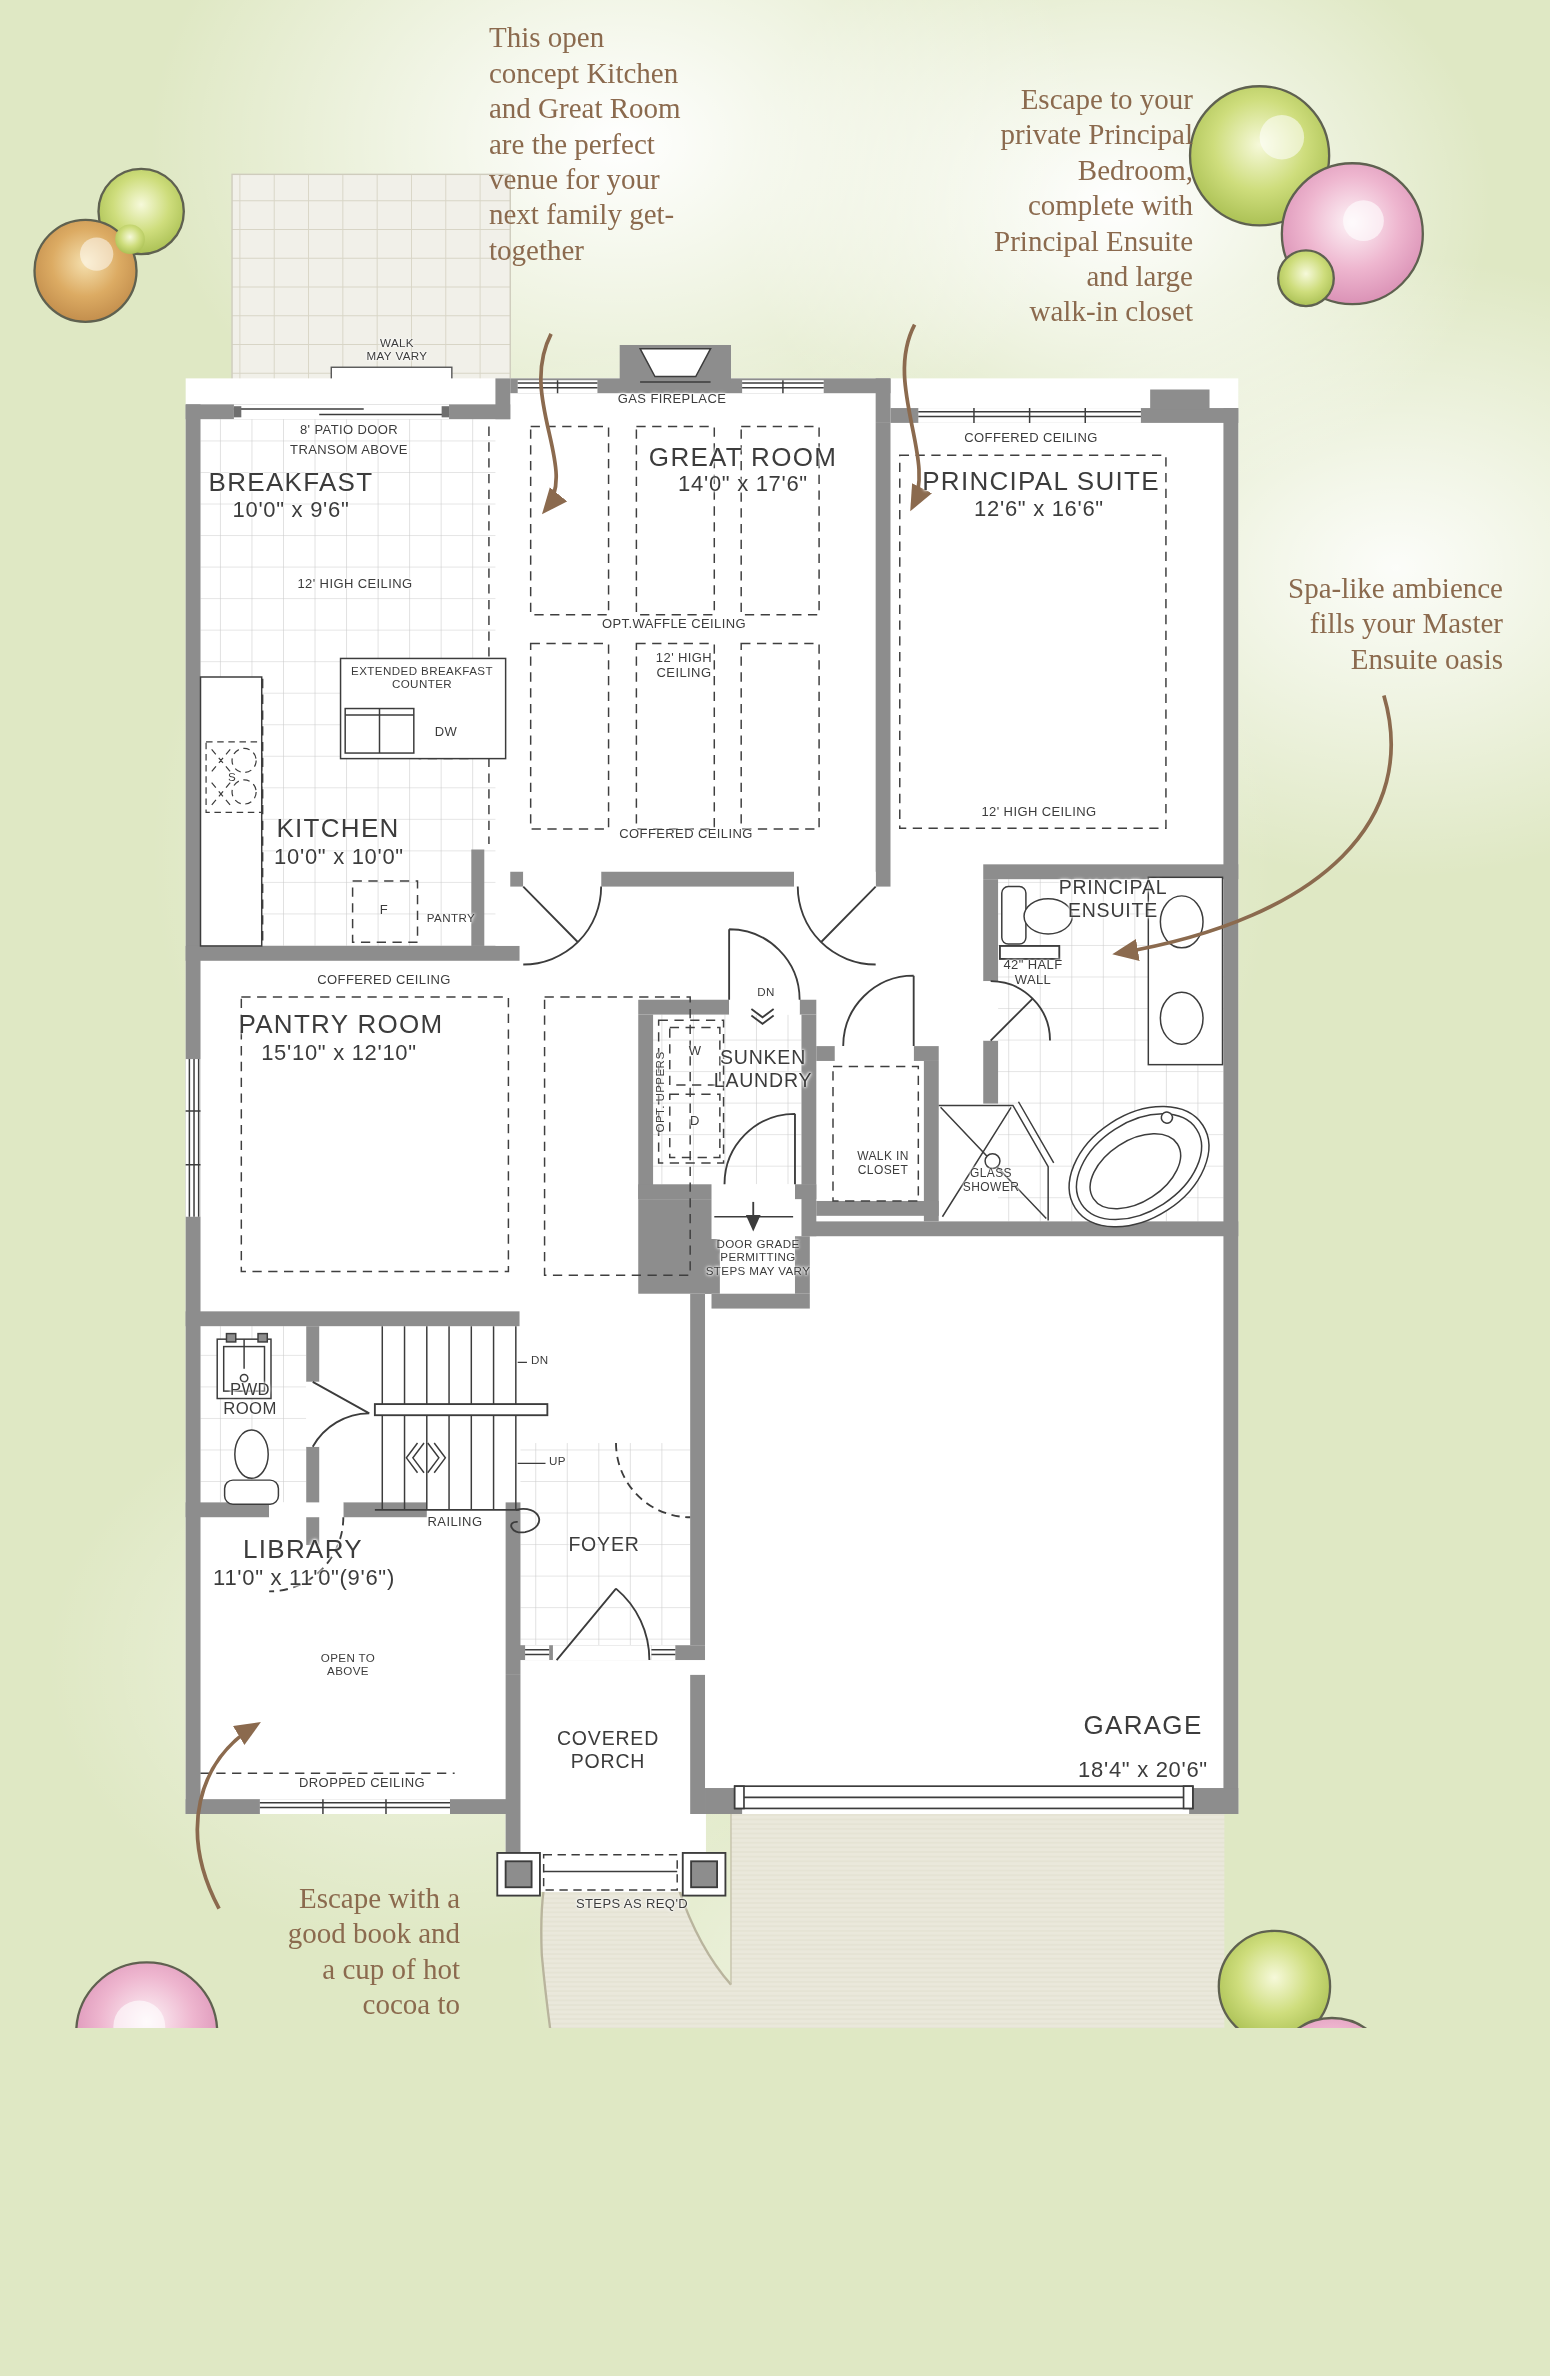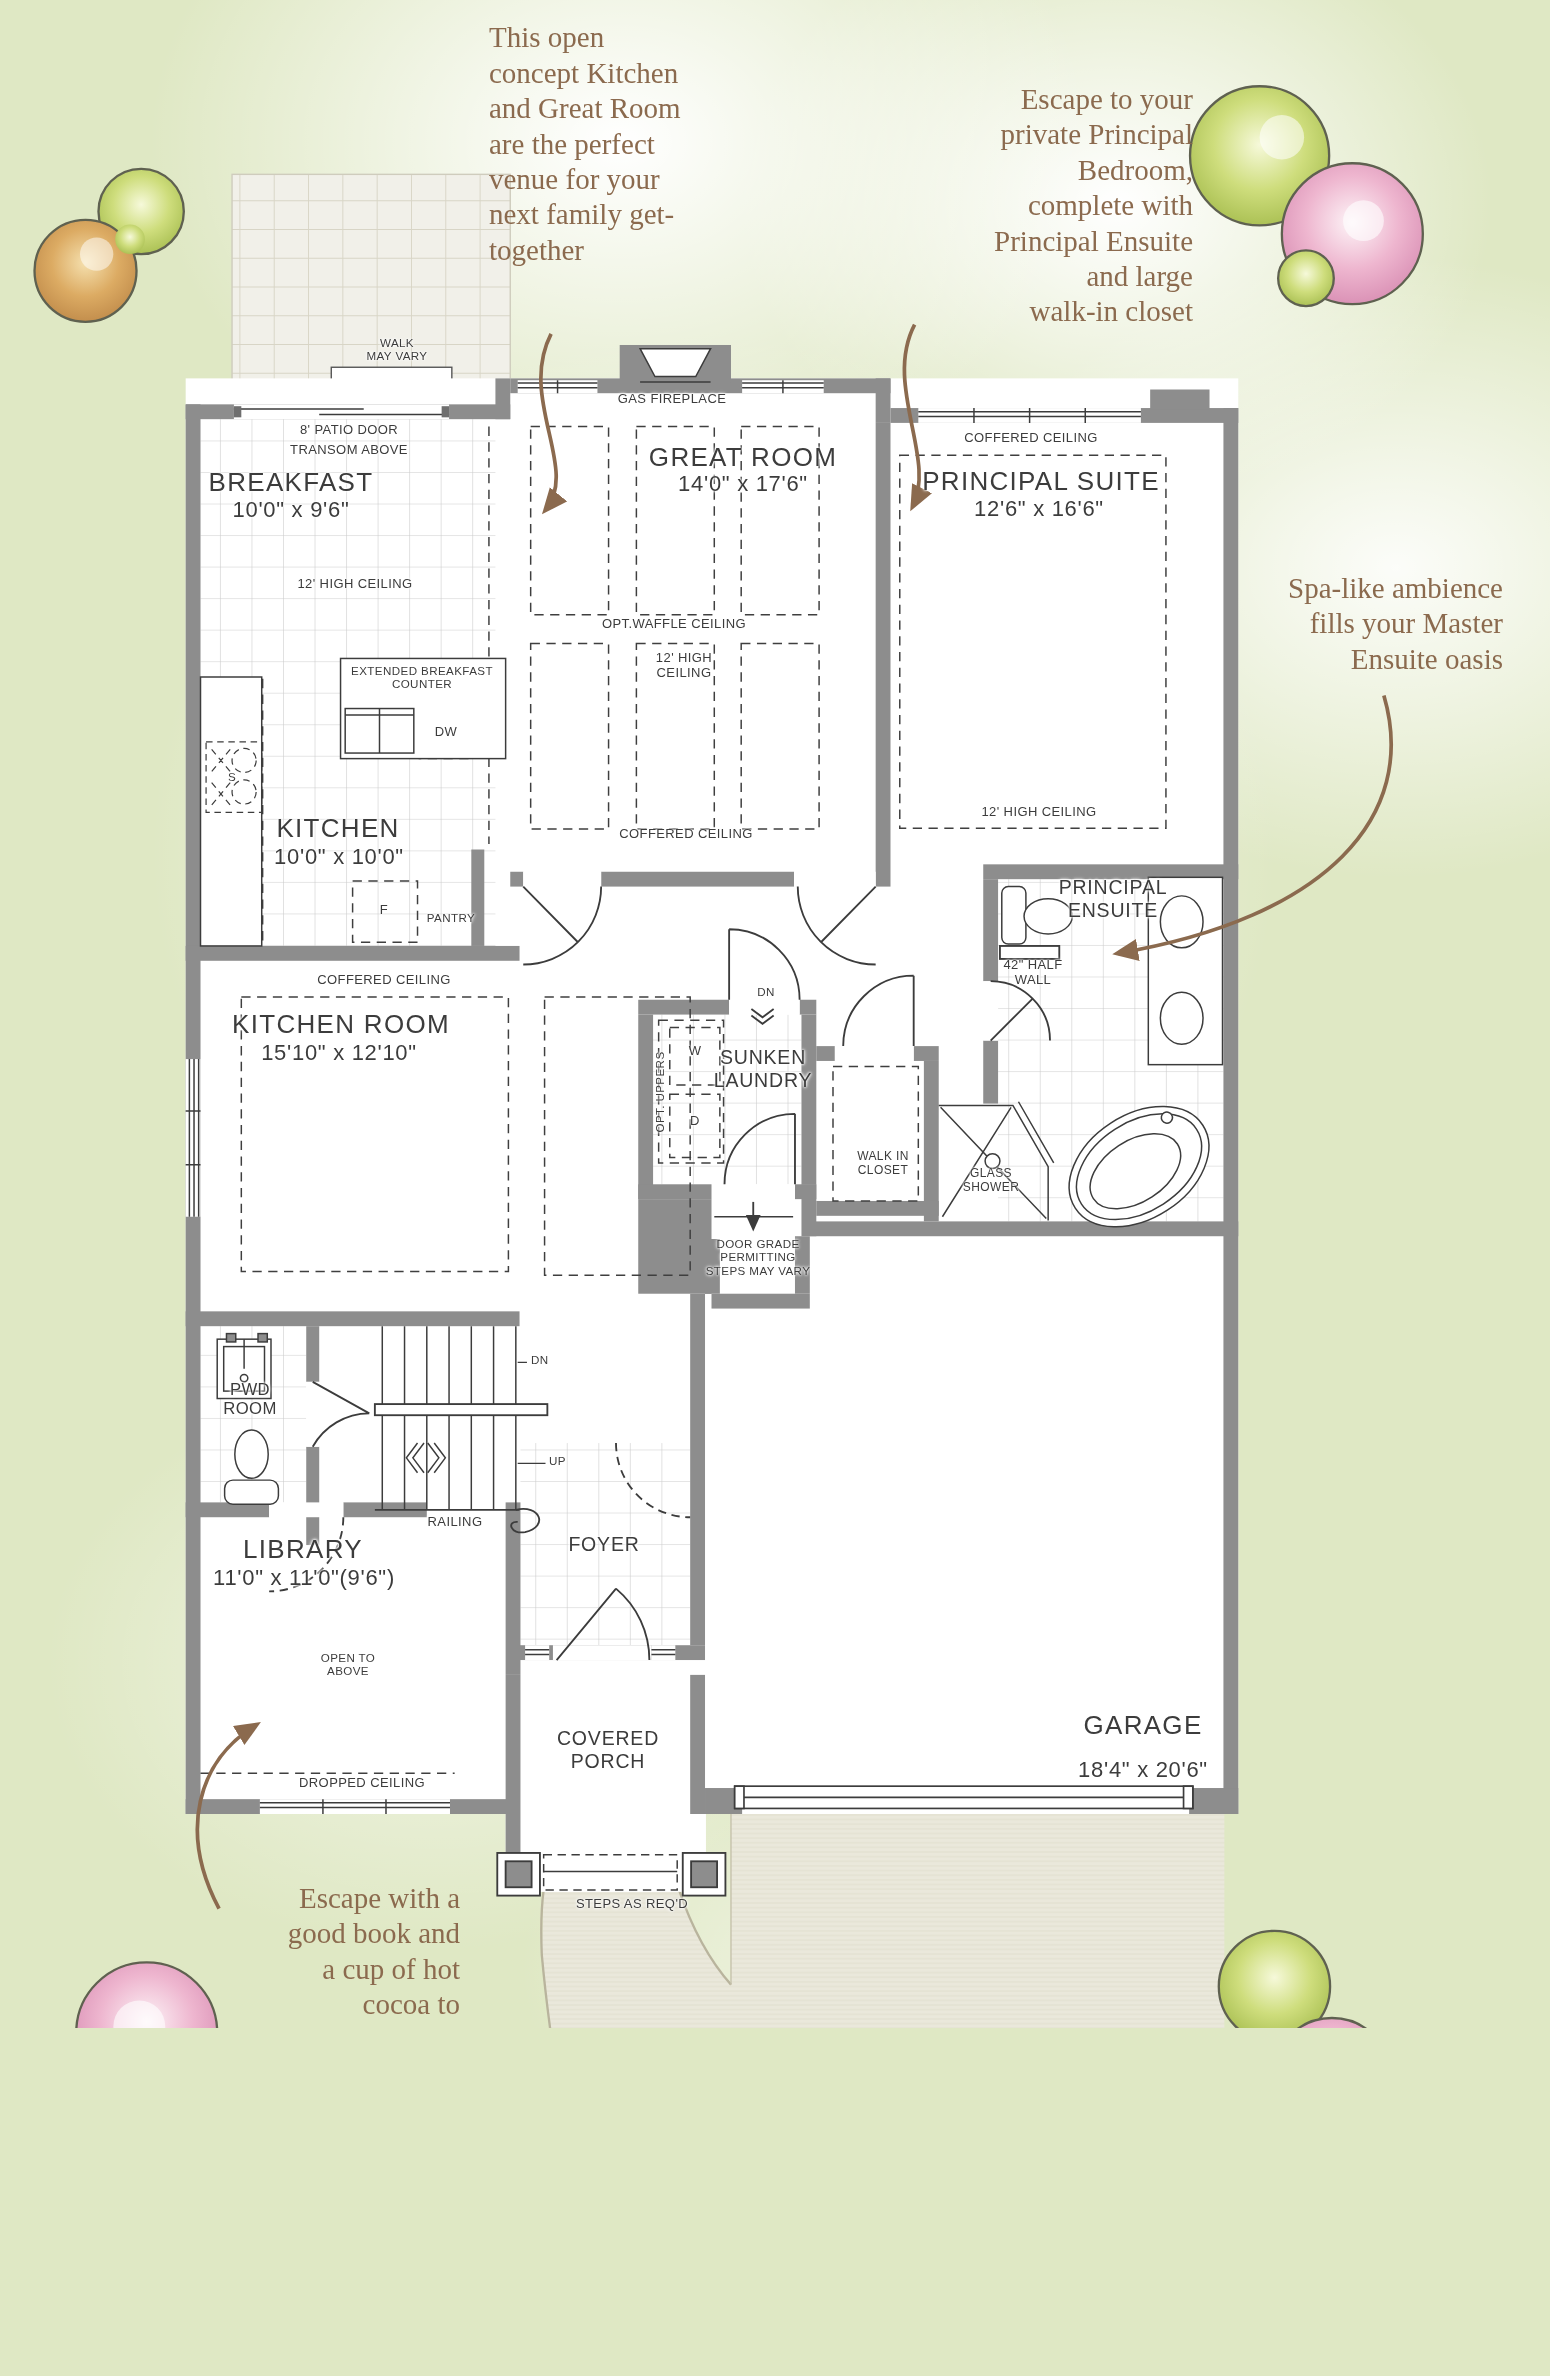--- a/index.html
+++ b/index.html
@@ -377,21 +377,21 @@
 Library</div>
 
 <div class="lbl rm" style="left:291px;top:467px;">BREAKFAST</div>
 <div class="lbl dm" style="left:291px;top:497px;">10'0" x 9'6"</div>
 <div class="lbl rm" style="left:743px;top:442px;">GREAT ROOM</div>
 <div class="lbl dm" style="left:743px;top:471px;">14'0" x 17'6"</div>
 <div class="lbl rm" style="left:1041px;top:466px;">PRINCIPAL SUITE</div>
 <div class="lbl dm" style="left:1039px;top:496px;">12'6" x 16'6"</div>
 <div class="lbl rm" style="left:338px;top:813px;">KITCHEN</div>
 <div class="lbl dm" style="left:339px;top:844px;">10'0" x 10'0"</div>
-<div class="lbl rm" style="left:341px;top:1009px;">KITCHEN ROOM</div>
+<div class="lbl rm" style="left:341px;top:1009px;">PANTRY ROOM</div>
 <div class="lbl dm" style="left:339px;top:1040px;">15'10" x 12'10"</div>
 <div class="lbl md" style="left:1113px;top:876px;">PRINCIPAL
 ENSUITE</div>
 <div class="lbl md" style="left:763px;top:1046px;">SUNKEN
 LAUNDRY</div>
 <div class="lbl sm2" style="left:883px;top:1150px;">WALK IN
 CLOSET</div>
 <div class="lbl sm3" style="left:250px;top:1380px;">PWD
 ROOM</div>
 <div class="lbl rm" style="left:303px;top:1534px;">LIBRARY</div>

